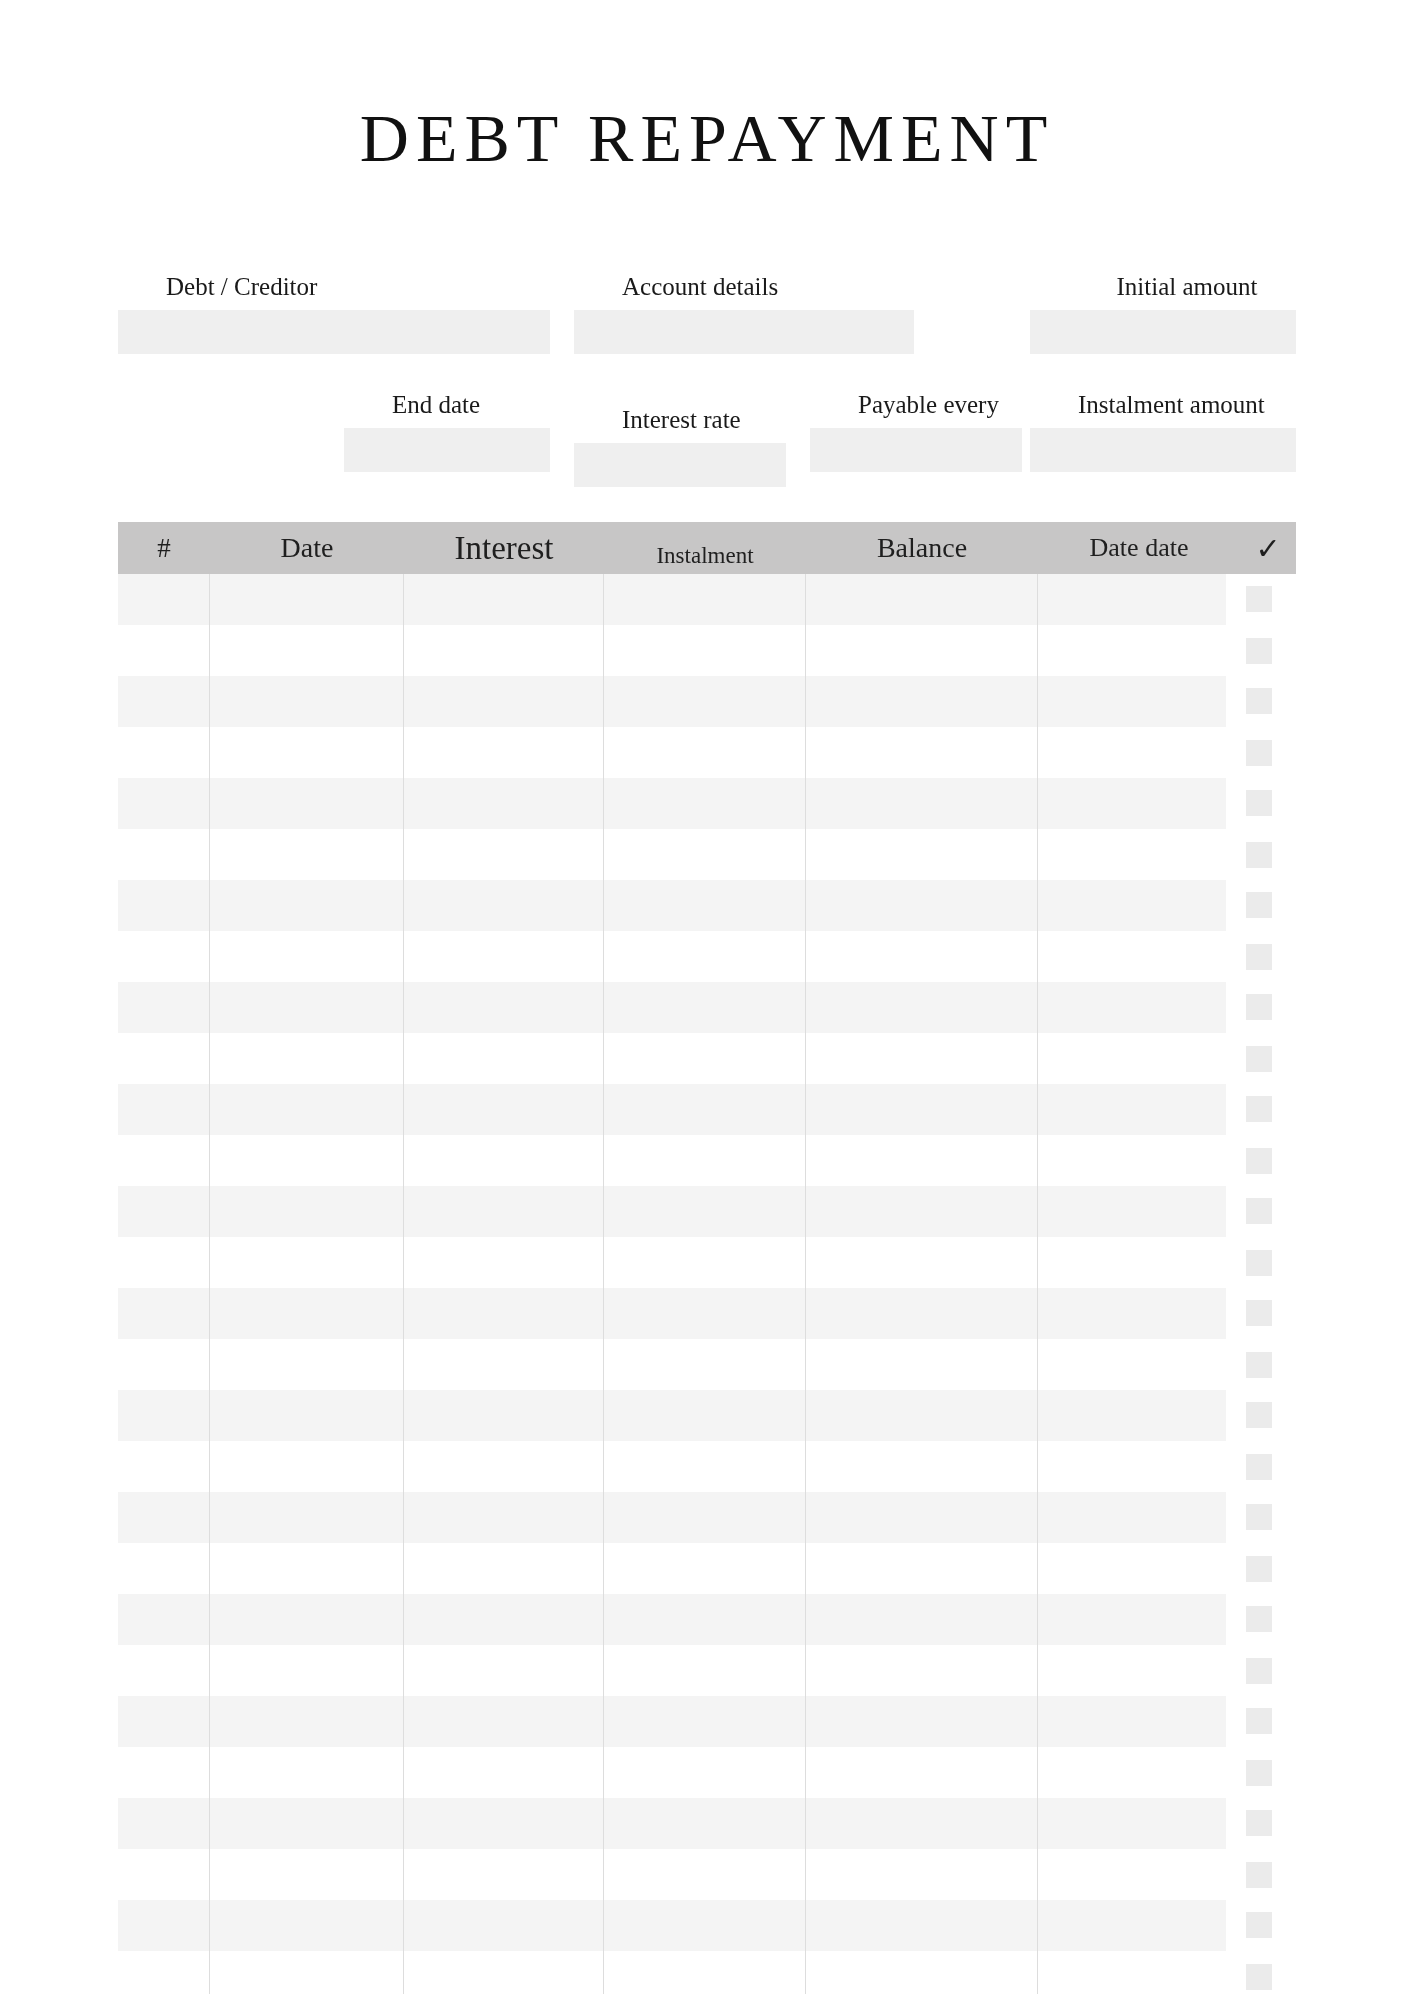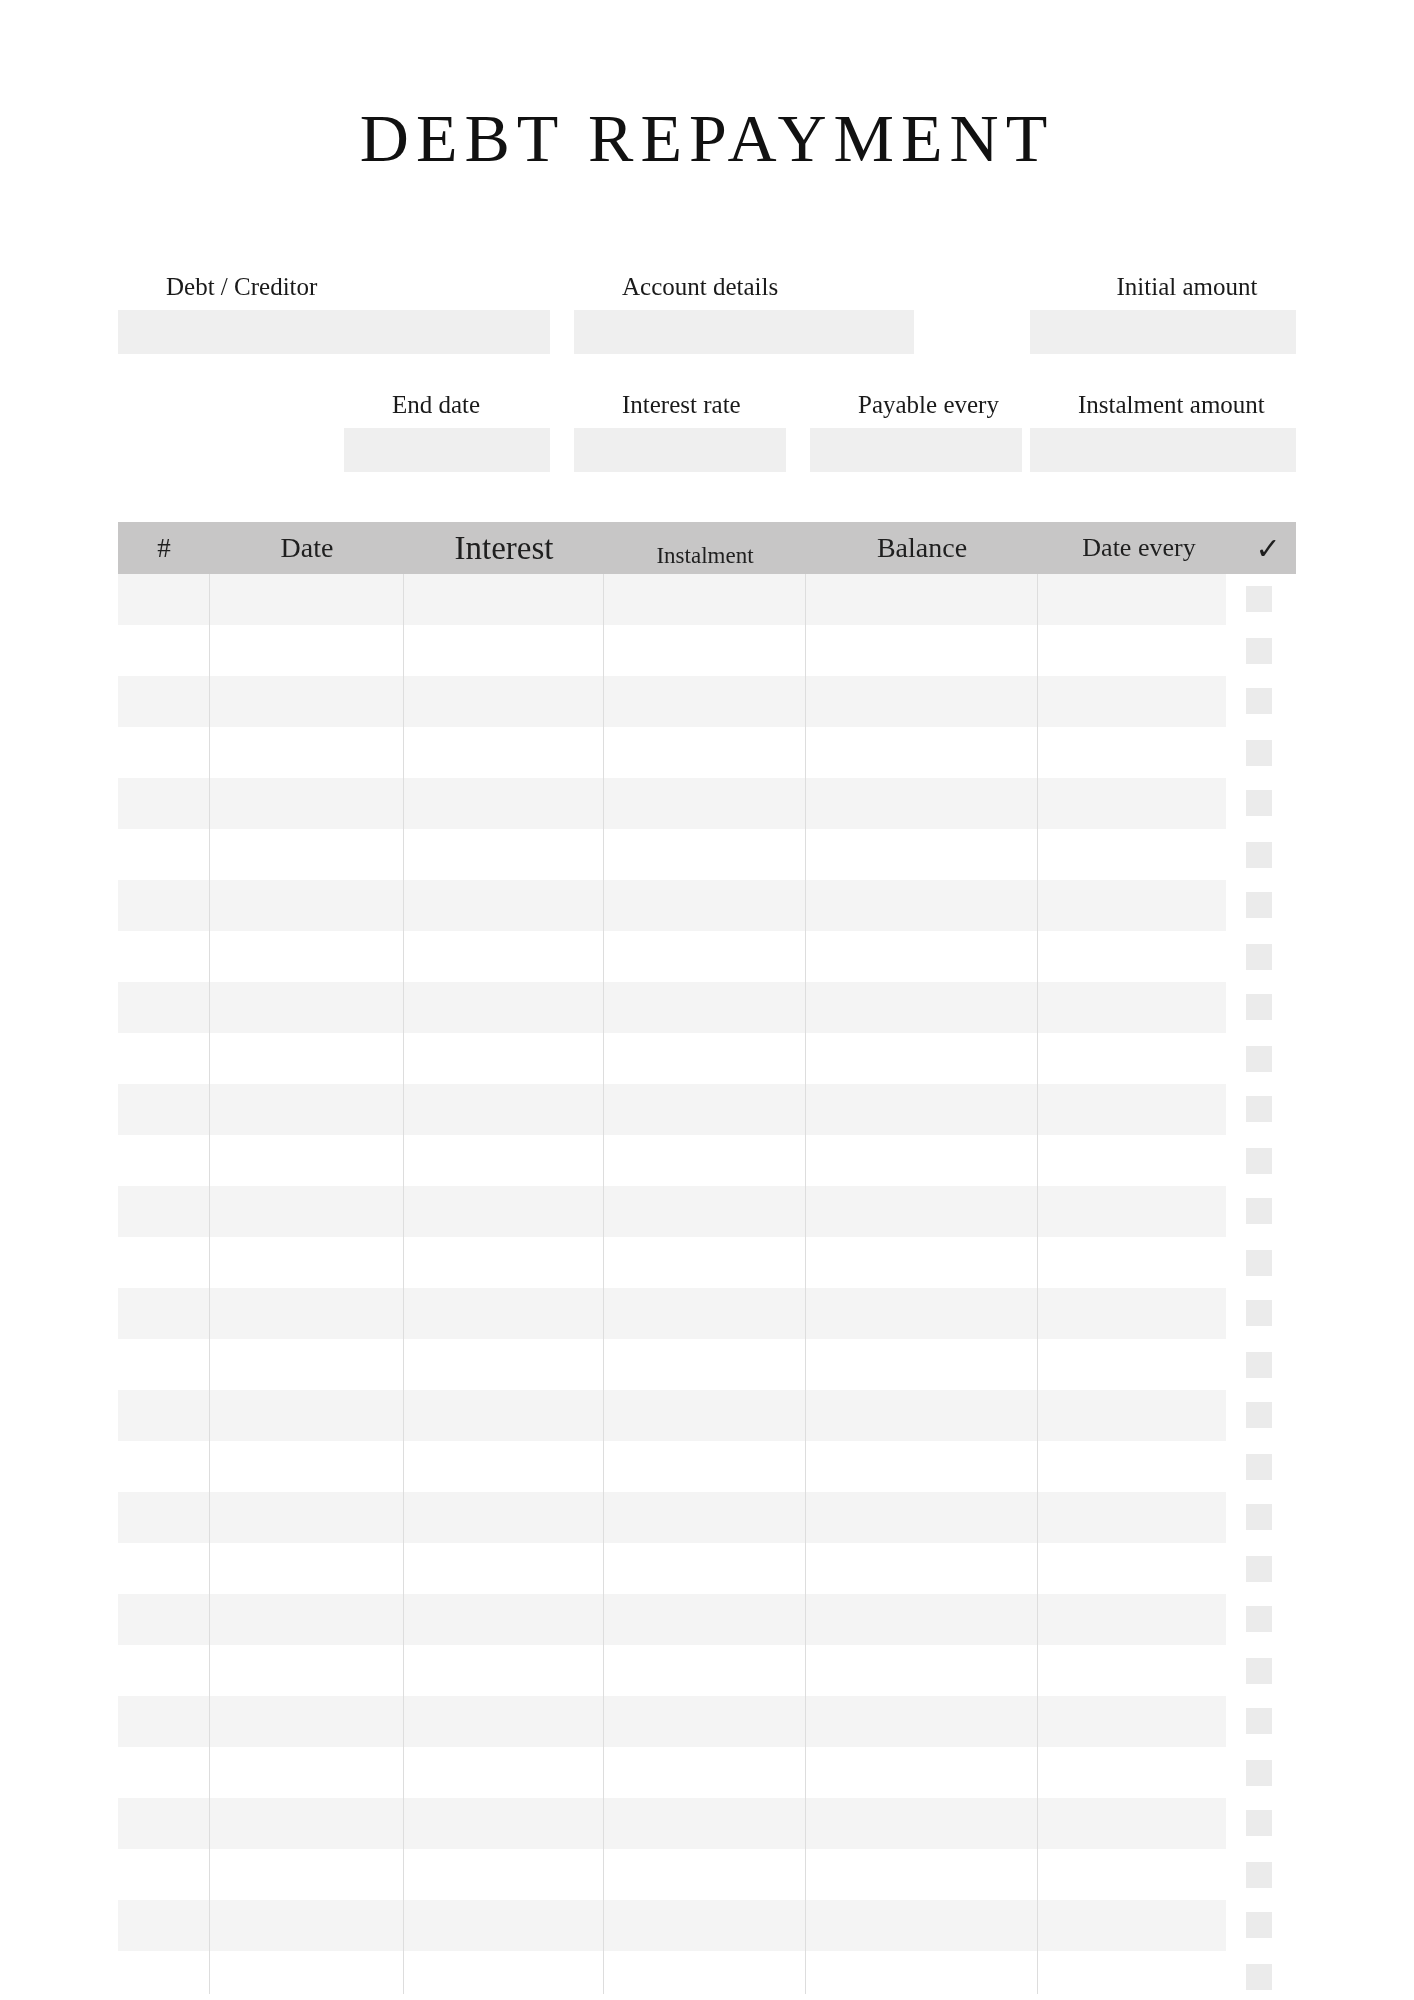--- a/index.html
+++ b/index.html
@@ -161,21 +161,21 @@
         <div class="fld-label">Initial amount</div>
         <div class="fld-box"></div>
       </div>
     </div>
 
     <div class="info-row" style="height:112px;">
       <div class="fld" style="left:226px; top:0px; width:206px;">
         <div class="fld-label">End date</div>
         <div class="fld-box"></div>
       </div>
-      <div class="fld" style="left:456px; top:0px; width:212px;">
+      <div class="fld" style="left:456px; top:15px; width:212px;">
         <div class="fld-label">Interest rate</div>
         <div class="fld-box"></div>
       </div>
       <div class="fld" style="left:692px; top:0px; width:212px;">
         <div class="fld-label">Payable every</div>
         <div class="fld-box"></div>
       </div>
       <div class="fld" style="left:912px; top:0px; width:266px;">
         <div class="fld-label">Instalment amount</div>
         <div class="fld-box"></div>
@@ -184,21 +184,21 @@
 
   </div>
 
   <div class="table">
     <div class="thead">
       <div class="th th-num">#</div>
       <div class="th th-date">Date</div>
       <div class="th th-int">Interest</div>
       <div class="th th-inst">Instalment</div>
       <div class="th th-bal">Balance</div>
-      <div class="th th-paid">Date every</div>
+      <div class="th th-paid">Date date</div>
       <div class="th th-check">✓</div>
     </div>
 
     <div class="tbody" id="tbody">
         <div class="row shaded">
           <div class="cells">
             <div class="cell c-num"></div>
             <div class="cell c-date"></div>
             <div class="cell c-int"></div>
             <div class="cell c-inst"></div>

